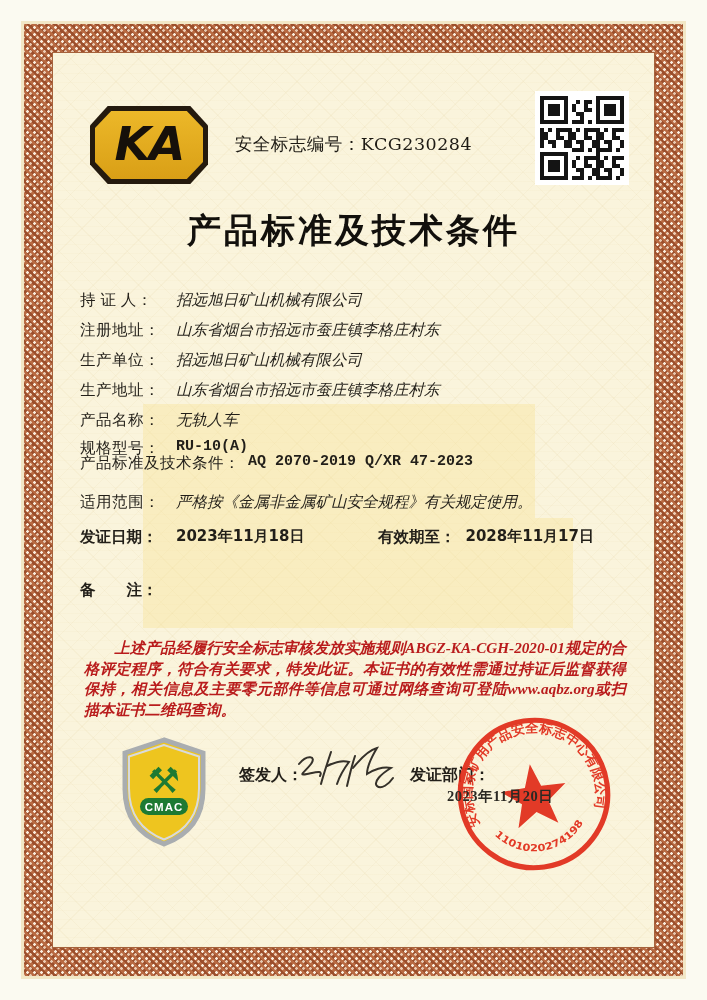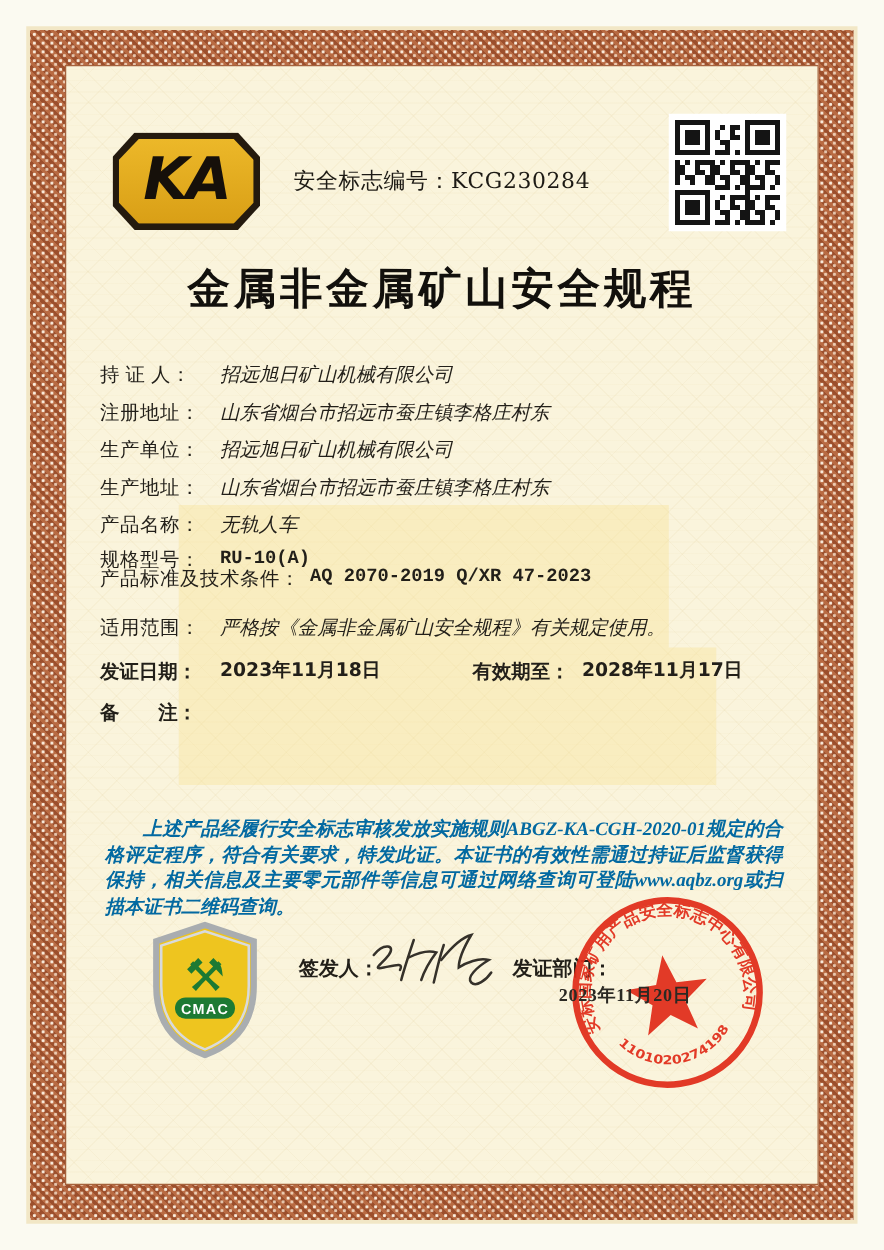--- a/index.html
+++ b/index.html
@@ -56,21 +56,21 @@
   .kai{font-style:italic; font-family:"DejaVu Serif", serif;}
   .kai-b{font-style:italic; font-weight:700; font-family:"DejaVu Serif", serif;}
   .alnum{font-family:"DejaVu Sans", sans-serif; font-weight:700; font-style:normal; font-size:15px;}
   .alnum-r{font-family:"DejaVu Sans", sans-serif; font-weight:600; font-style:normal; font-size:15px;}
   .dateval{font-family:"DejaVu Sans", sans-serif; font-weight:700; font-size:15px;}
   .row2col{position:absolute; left:80px; display:flex; font-size:15.5px; color:#221f19;}
   .remark-val{width:420px; line-height:21px;}
 
   .statement{position:absolute; left:84px; width:542px; top:638px; z-index:1;
       font-size:15.2px; line-height:20.6px; text-align:justify; text-indent:2em;
-      font-weight:700; font-style:italic; color:#0369a1;margin-top:16px;}
+      font-weight:700; font-style:italic; color:#b91c1c;}
 
   .cmac{position:absolute; left:113px; top:736px; width:102px; height:112px; z-index:1;}
 
   .signer{position:absolute; left:239px; top:765px; font-size:16px; font-weight:700; color:#221f19; z-index:1;}
   .signature{position:absolute; left:293px; top:740px; z-index:2;}
   .dept{position:absolute; left:382px; top:765px; font-size:16px; font-weight:700; color:#221f19; z-index:1;margin-left:28px;}
 
   .seal{position:absolute; left:452px; top:712px; width:164px; height:164px; z-index:2; opacity:.93; transform:rotate(-8deg);}
   .seal-date{position:absolute; left:447px; top:787px; z-index:3; font-size:14.5px; font-weight:600;
       color:#2b2923; letter-spacing:.5px; font-family:"Liberation Serif", serif;}
@@ -318,21 +318,21 @@
           <rect x="48" y="80" width="4" height="4"></rect>
           <rect x="56" y="80" width="4" height="4"></rect>
           <rect x="60" y="80" width="4" height="4"></rect>
           <rect x="64" y="80" width="4" height="4"></rect>
           <rect x="68" y="80" width="4" height="4"></rect>
           <rect x="76" y="80" width="4" height="4"></rect>
         </g>
       </svg>
   </div>
 
-  <div class="title">金属非金属矿山安全规程</div>
+  <div class="title">产品标准及技术条件</div>
 
   <div class="rows">
     <div class="row" style="top:290px">
       <span class="lab">持 证 人：</span>
       <span class="val kai">招远旭日矿山机械有限公司</span>
     </div>
     <div class="row" style="top:320px">
       <span class="lab">注册地址：</span>
       <span class="val kai">山东省烟台市招远市蚕庄镇李格庄村东</span>
     </div>
@@ -361,21 +361,21 @@
       <span class="val kai">严格按《金属非金属矿山安全规程》有关规定使用。</span>
     </div>
 
     <div class="row2col" style="top:527px">
       <span class="lab" style="width:88px;font-weight:700;">发证日期：</span>
       <span class="dateval" style="margin-left:8px;width:140px;">2023年11月18日</span>
       <span style="font-weight:700;margin-left:62px;">有效期至：</span>
       <span class="dateval" style="margin-left:10px;">2028年11月17日</span>
     </div>
 
-    <div class="row2col" style="top:560px">
+    <div class="row2col" style="top:580px">
       <span class="lab" style="width:88px;font-weight:700;flex:0 0 auto;">备　　注：</span>
     </div>
   </div>
 
   <div class="statement">上述产品经履行安全标志审核发放实施规则ABGZ-KA-CGH-2020-01规定的合格评定程序，符合有关要求，特发此证。本证书的有效性需通过持证后监督获得保持，相关信息及主要零元部件等信息可通过网络查询可登陆www.aqbz.org或扫描本证书二维码查询。</div>
 
   <div class="cmac">
     <svg viewBox="0 0 102 112" xmlns="http://www.w3.org/2000/svg">
       <path d="M51,4 L12,17 V53 C12,84 29,100 51,108 C73,100 90,84 90,53 V17 Z" fill="#eec51f" stroke="#a9adb0" stroke-width="5"></path>
       <path d="M51,9 L16,20.5 V52.5 C16,81 32,96 51,103.5 C70,96 86,81 86,52.5 V20.5 Z" fill="none" stroke="#d8dadc" stroke-width="2"></path>

